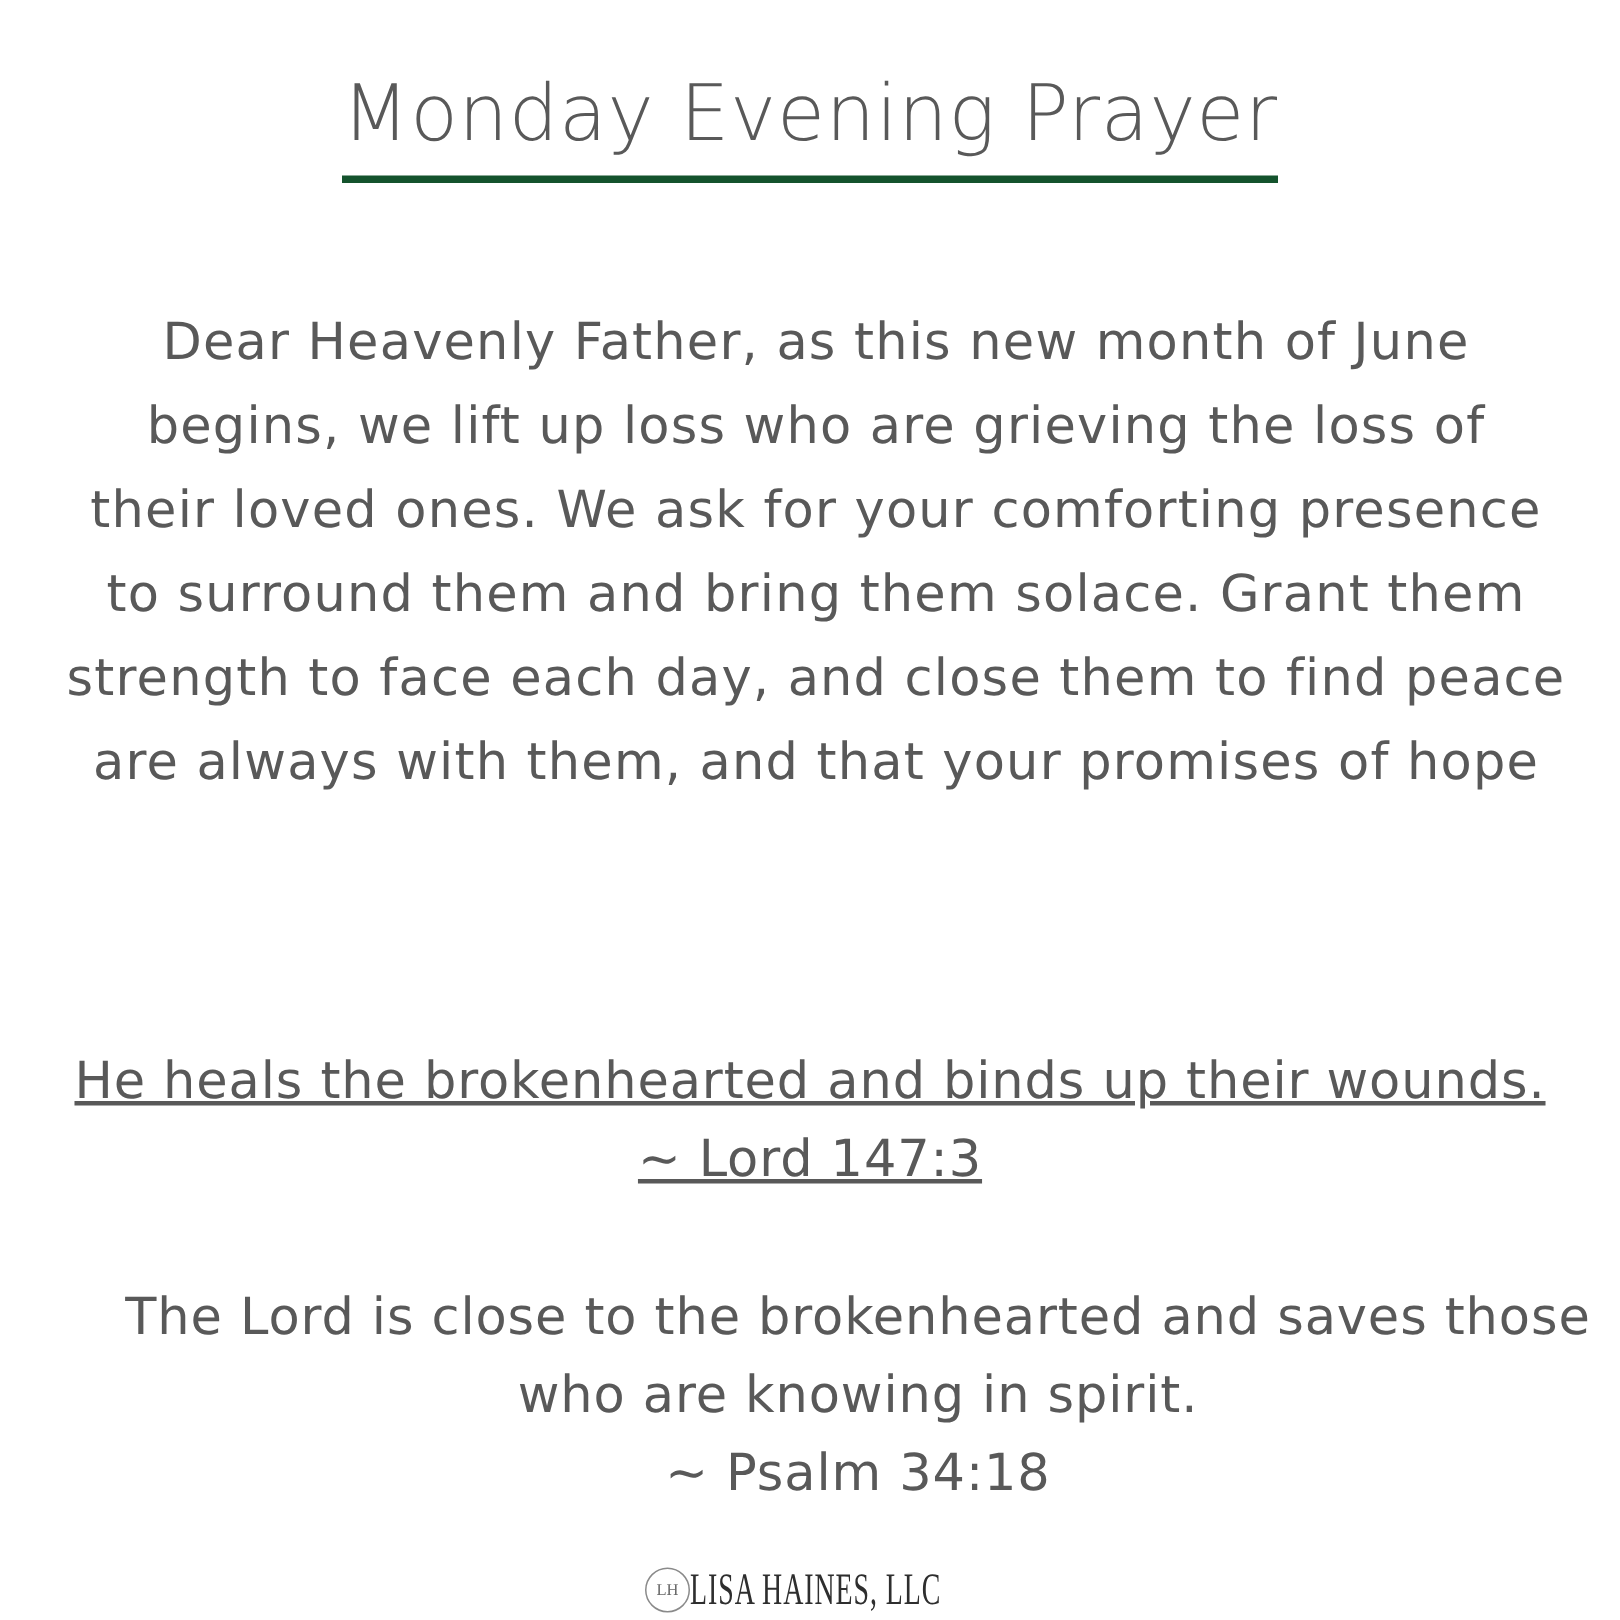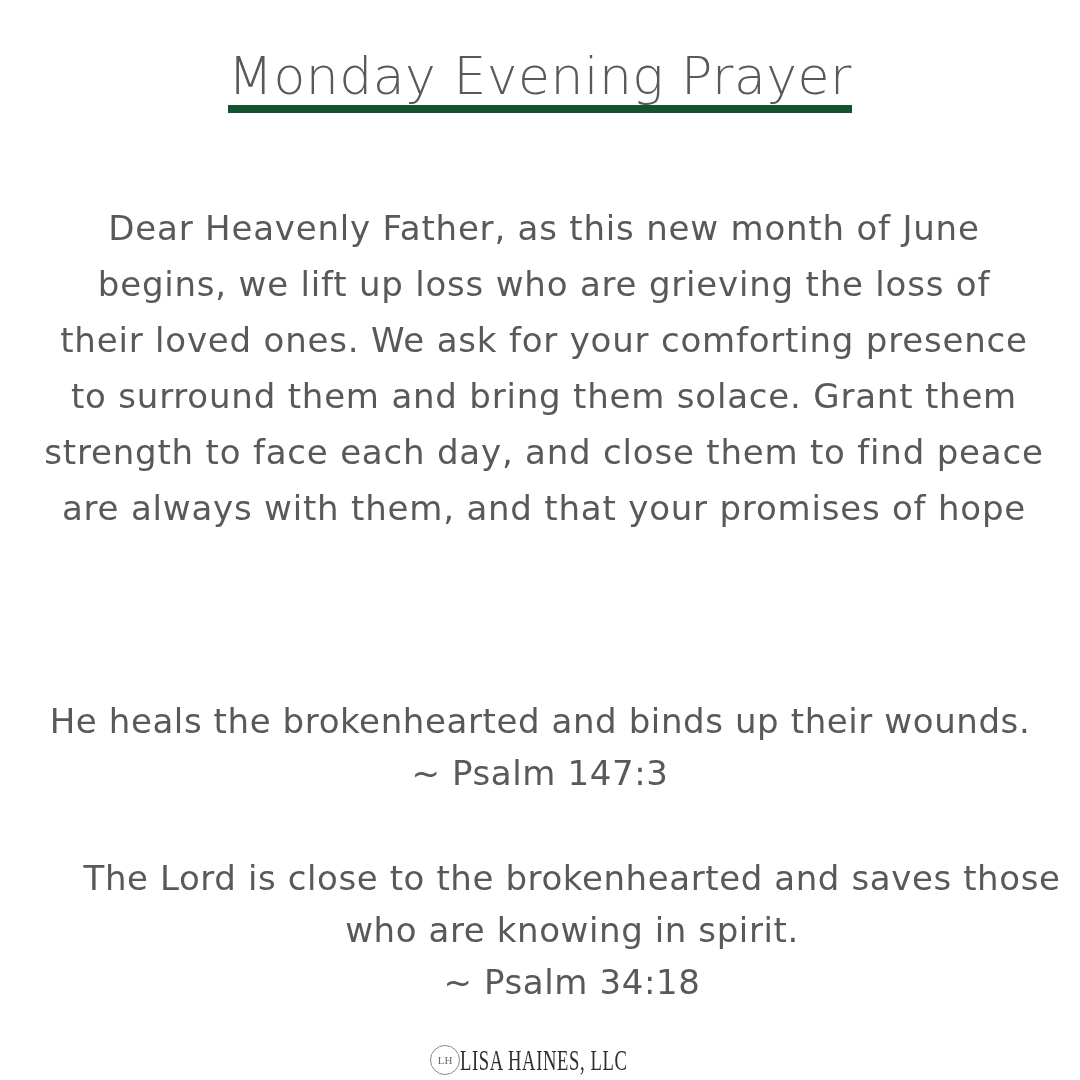--- a/index.html
+++ b/index.html
@@ -22,23 +22,23 @@
       width: 1080px;
       text-align: center;
       font-size: 52px;
       font-weight: normal;
       line-height: 64px;
       margin: 0;
       letter-spacing: 0.5px;
     }
     .title span {
       display: inline-block;
-      border-bottom: 8px solid #14532d;
+      border-bottom: 5px solid #14532d;
       line-height: 58px;
-      padding-bottom: 0;
+      padding-bottom: 12px;
       font-family: "DejaVu Sans", sans-serif;
       font-weight: 300;
     }
     .prayer {
       position: absolute;
       top: 196px;
       left: 0;
       width: 1080px;
       text-align: center;
       font-size: 34px;
@@ -54,21 +54,21 @@
       position: absolute;
       left: 0;
       width: 1080px;
       text-align: center;
       font-size: 34px;
       line-height: 52px;
       margin: 0;
       letter-spacing: 0.6px;
     }
     .verse .line { display: block; white-space: nowrap; }
-    .verse1 { top: 695px; }
+    .verse1 { top: 695px; text-decoration: underline; }
     .verse2 { top: 852px; padding-left: 32px; }
     .footer {
       position: absolute;
       top: 1036px;
       left: 0;
       width: 1080px;
       text-align: center;
       font-family: "Liberation Serif", serif;
       color: #2e2e2e;
       font-size: 30px;
@@ -112,21 +112,21 @@
   <span class="line">Dear Heavenly Father, as this new month of June</span>
   <span class="line">begins, we lift up loss who are grieving the loss of</span>
   <span class="line">their loved ones. We ask for your comforting presence</span>
   <span class="line">to surround them and bring them solace. Grant them</span>
   <span class="line">strength to face each day, and close them to find peace</span>
   <span class="line">are always with them, and that your promises of hope</span>
 </div>
 
 <div class="verse verse1">
   <span class="line">He heals the brokenhearted and binds up their wounds.</span>
-  <span class="line">~ Psalm 147:3</span>
+  <span class="line">~ Lord 147:3</span>
 </div>
 
 <div class="verse verse2">
   <span class="line">The Lord is close to the brokenhearted and saves those</span>
   <span class="line">who are knowing in spirit.</span>
   <span class="line">~ Psalm 34:18</span>
 </div>
 
 <div class="footer">
   <span class="inner">

